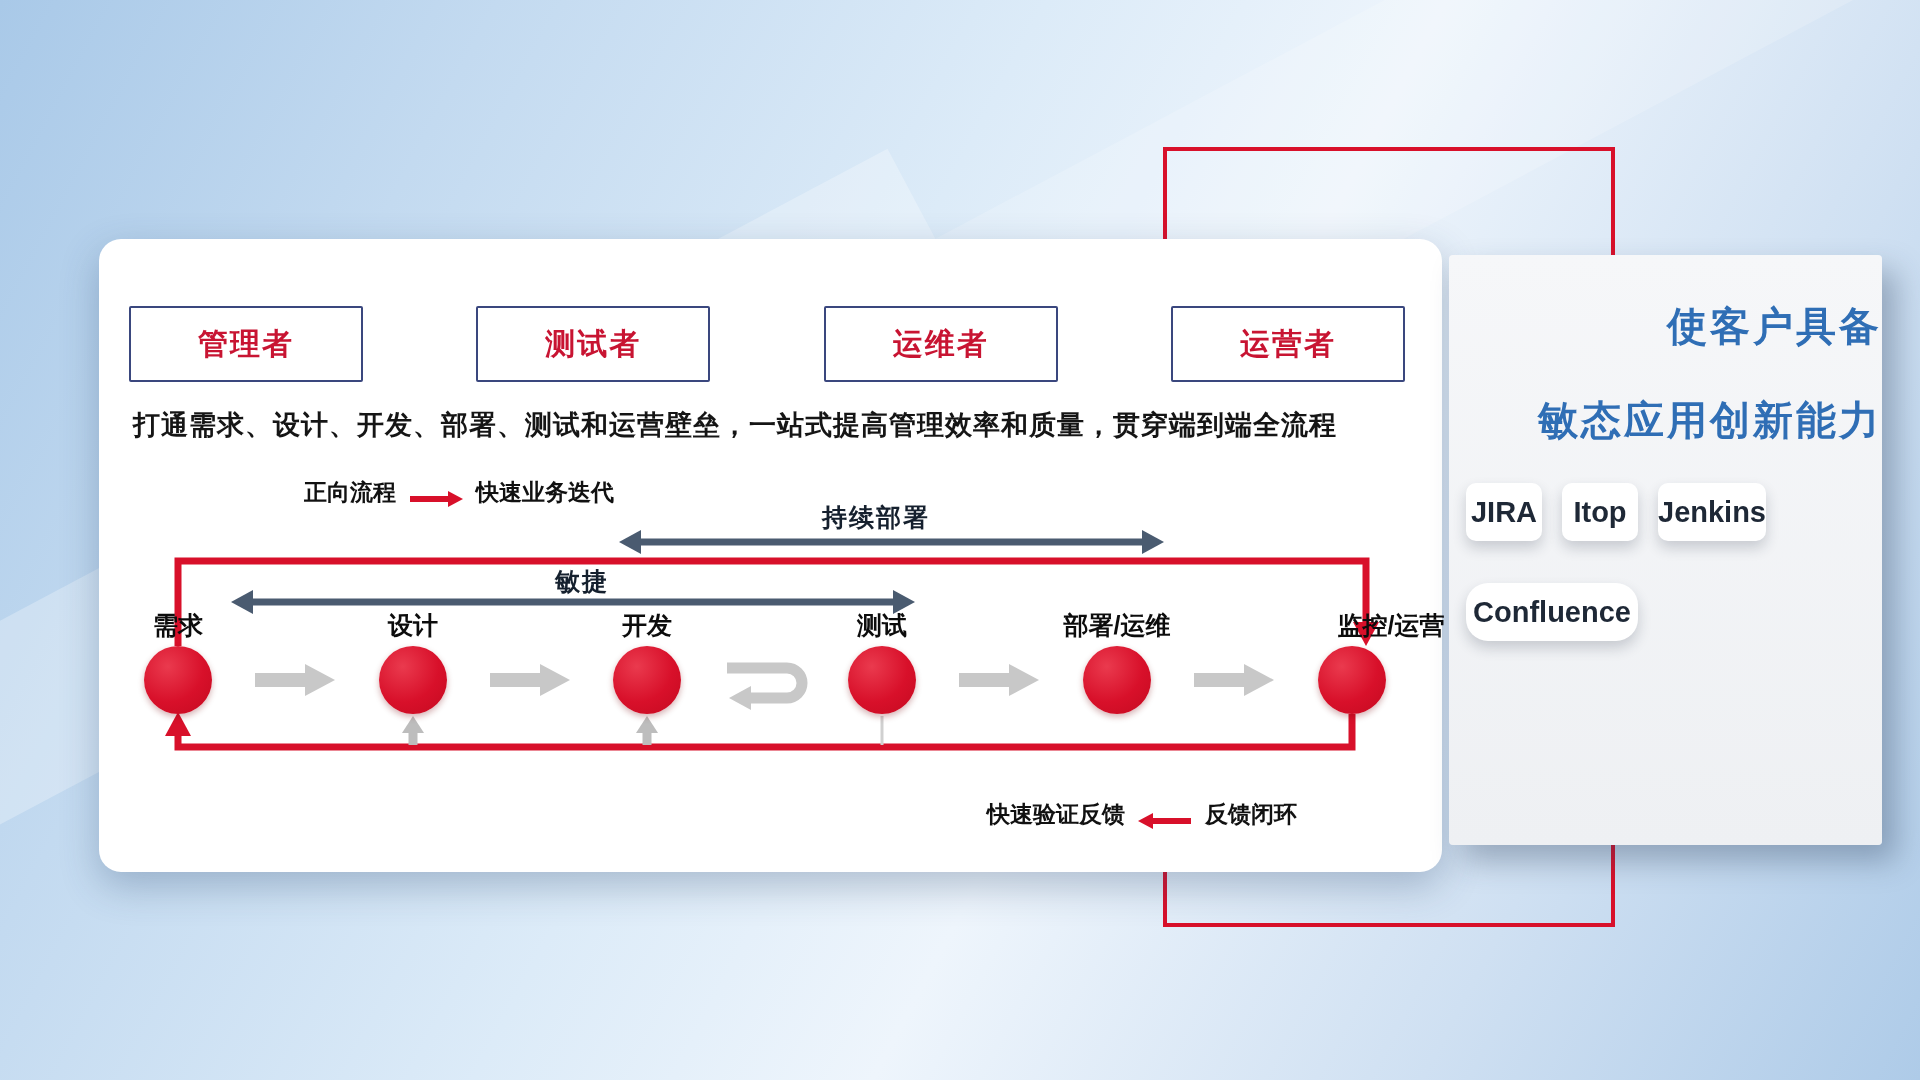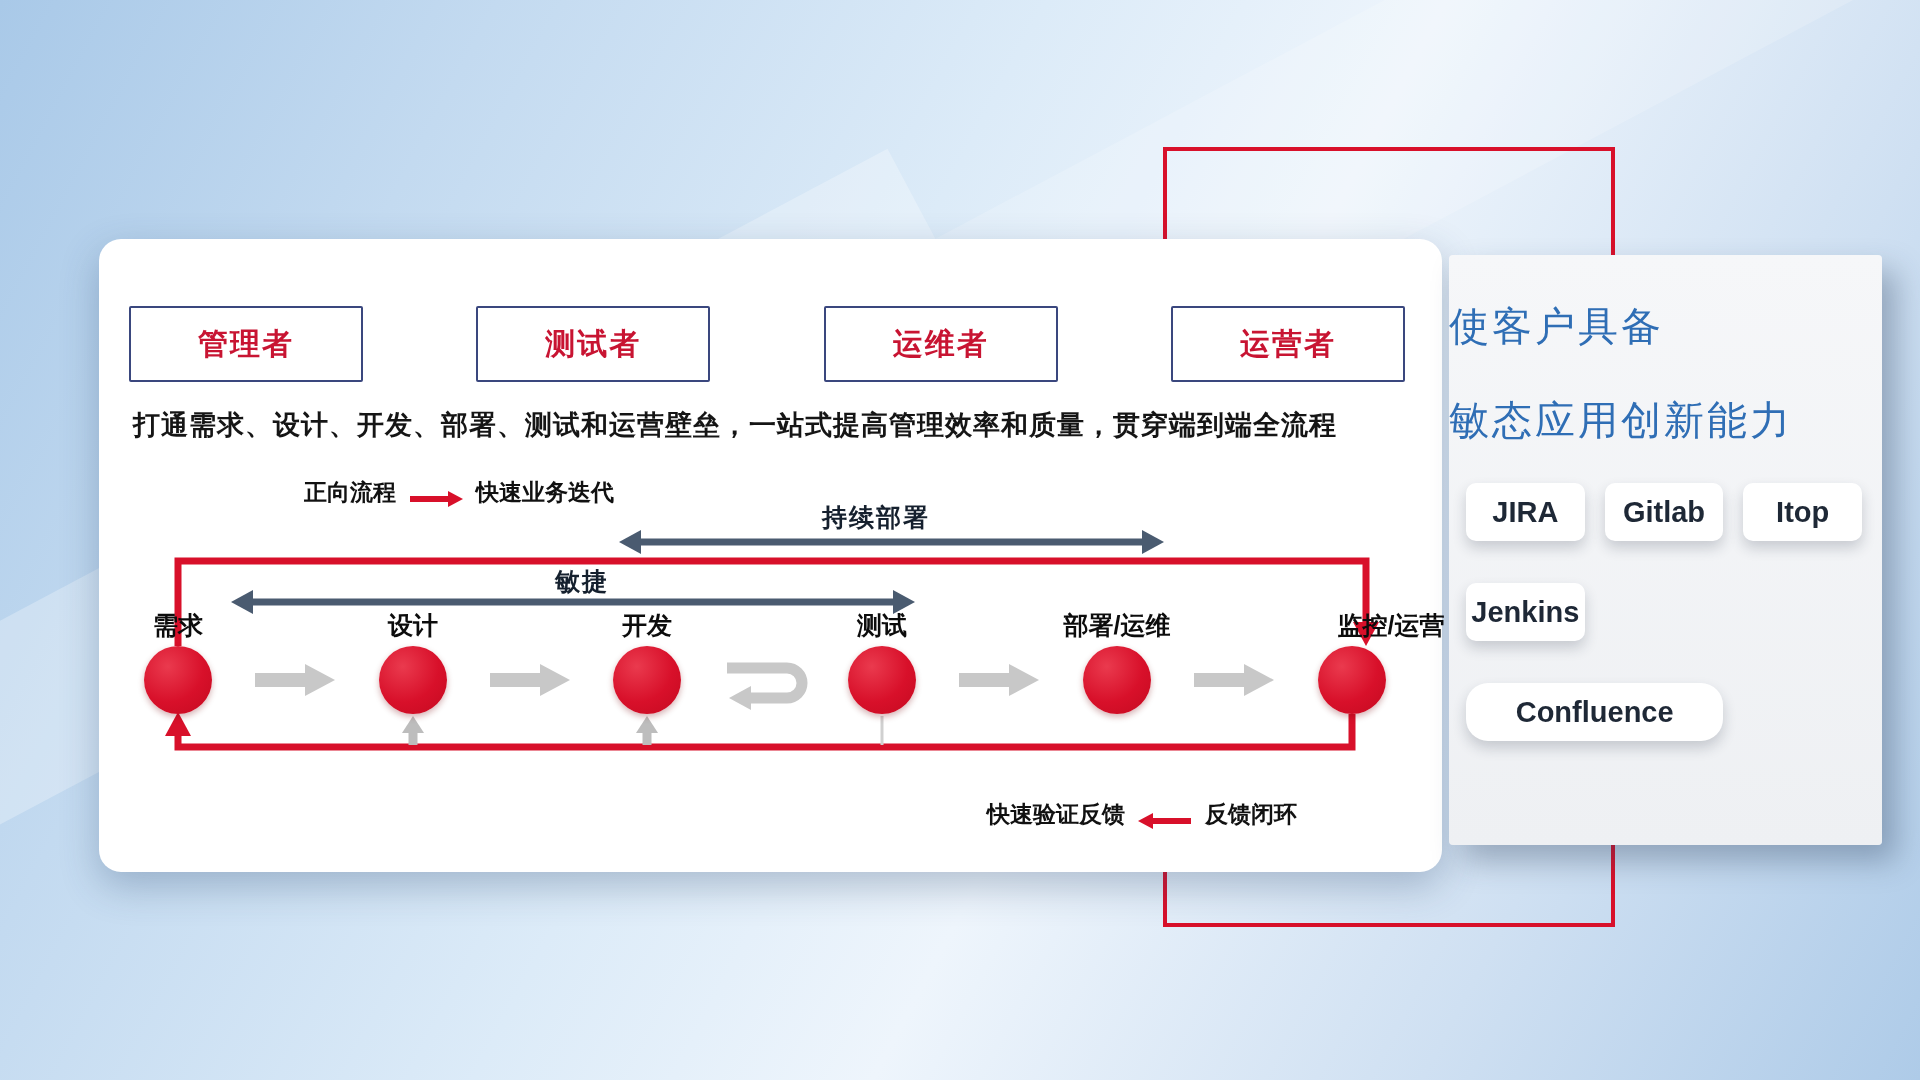--- a/index.html
+++ b/index.html
@@ -72,28 +72,28 @@
   }
 
   
   .panel {
     position:absolute; left:1449px; top:255px; width:433px; height:590px;
     background: linear-gradient(180deg, #f6f7f9 0%, #eef0f3 100%);
     border-radius:4px; z-index:3;
     box-shadow: 14px 16px 30px rgba(40,60,90,0.35);
   }
   .panel-title {
-    position:absolute; width:100%; text-align:left;
-    font-size:40px; font-weight:normal; color:#2f6eb5; letter-spacing:3px;
+    position:absolute; width:100%; text-align:right;
+    font-size:40px; font-weight:bold; color:#2f6eb5; letter-spacing:3px;
   }
   .panel-title.t1 { top:44px; }
   .panel-title.t2 { top:138px; }
   .tools {
     position:absolute; left:17px; right:20px; top:228px;
-    display:grid; grid-template-columns:1fr 1fr 1fr; gap:42px 20px;
+    display:grid; grid-template-columns:1fr 1fr 1fr 1fr; gap:42px 20px;
   }
   .tool {
     height:58px; background:#ffffff; border-radius:10px;
     display:flex; align-items:center; justify-content:center;
     font-size:29px; font-weight:bold; color:#1e2836;
     box-shadow: 0 7px 14px rgba(30,40,60,0.20);
   }
   .tool.wide { grid-column:1 / 3;border-radius:22px; }
 </style>
 </head>
@@ -214,19 +214,18 @@
       </svg>
       <span>反馈闭环</span>
     </div>
   </div>
 
   <div class="panel">
     <div class="panel-title t1">使客户具备</div>
     <div class="panel-title t2">敏态应用创新能力</div>
     <div class="tools">
       <div class="tool">JIRA</div>
-      <div class="tool">Gitlab</div>
       <div class="tool">Itop</div>
       <div class="tool">Jenkins</div>
       <div class="tool wide">Confluence</div>
     </div>
   </div>
 </div>
 
 </body></html>

